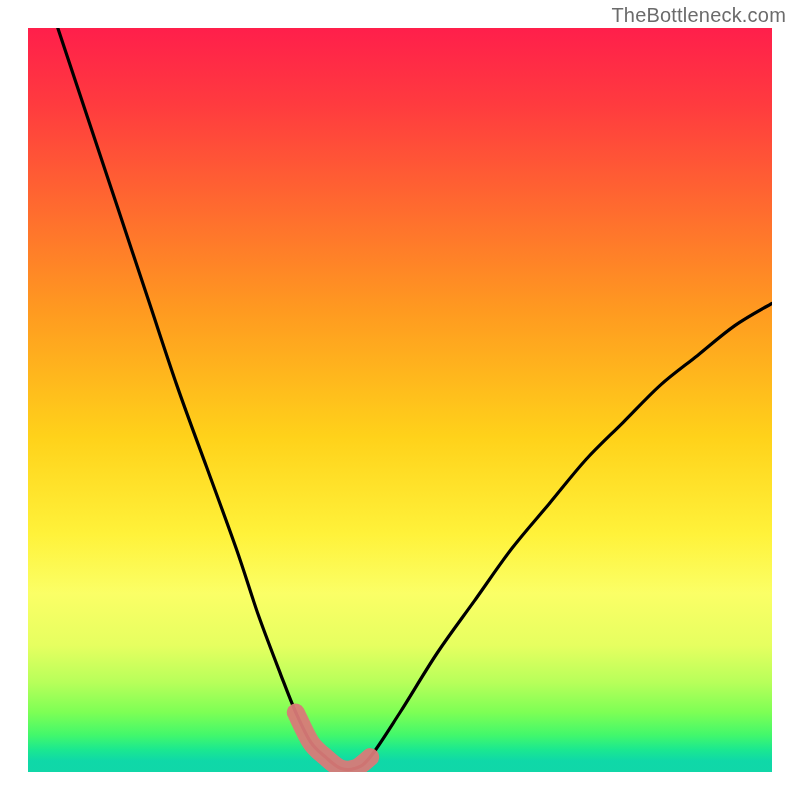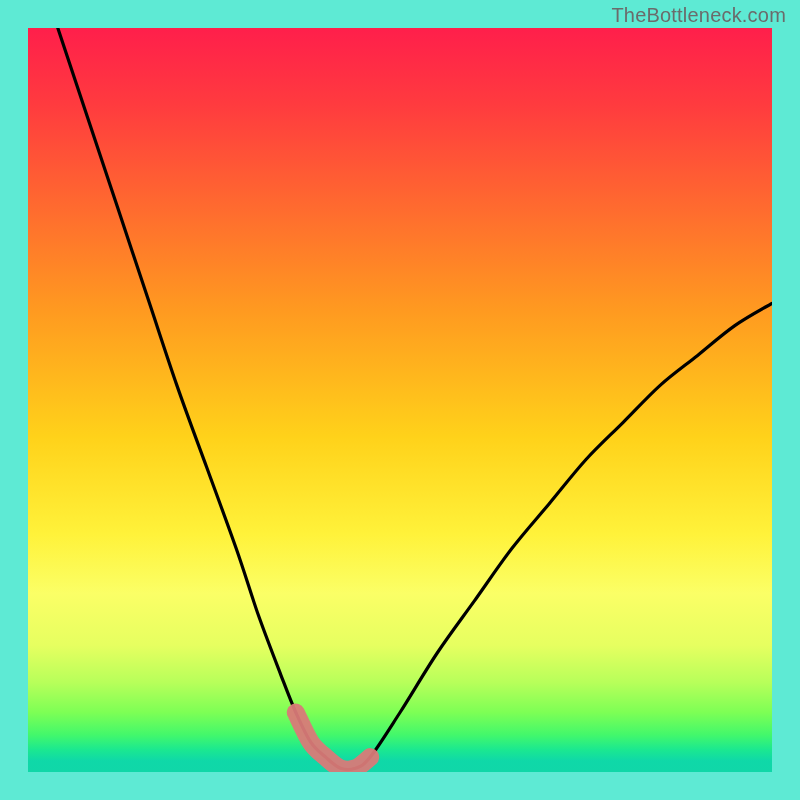--- a/index.html
+++ b/index.html
@@ -10,21 +10,21 @@
     background: #000;
     overflow: hidden;
     font-family: Arial, Helvetica, sans-serif;
   }
   .frame {
     position: absolute;
     top: 0;
     left: 0;
     width: 800px;
     height: 800px;
-    background: #5eead4;
+    background: #ffffff;
   }
   .watermark {
     position: absolute;
     top: 4px;
     right: 14px;
     color: #6b6b6b;
     font-size: 20px;
     letter-spacing: 0.2px;
     user-select: none;
   }

